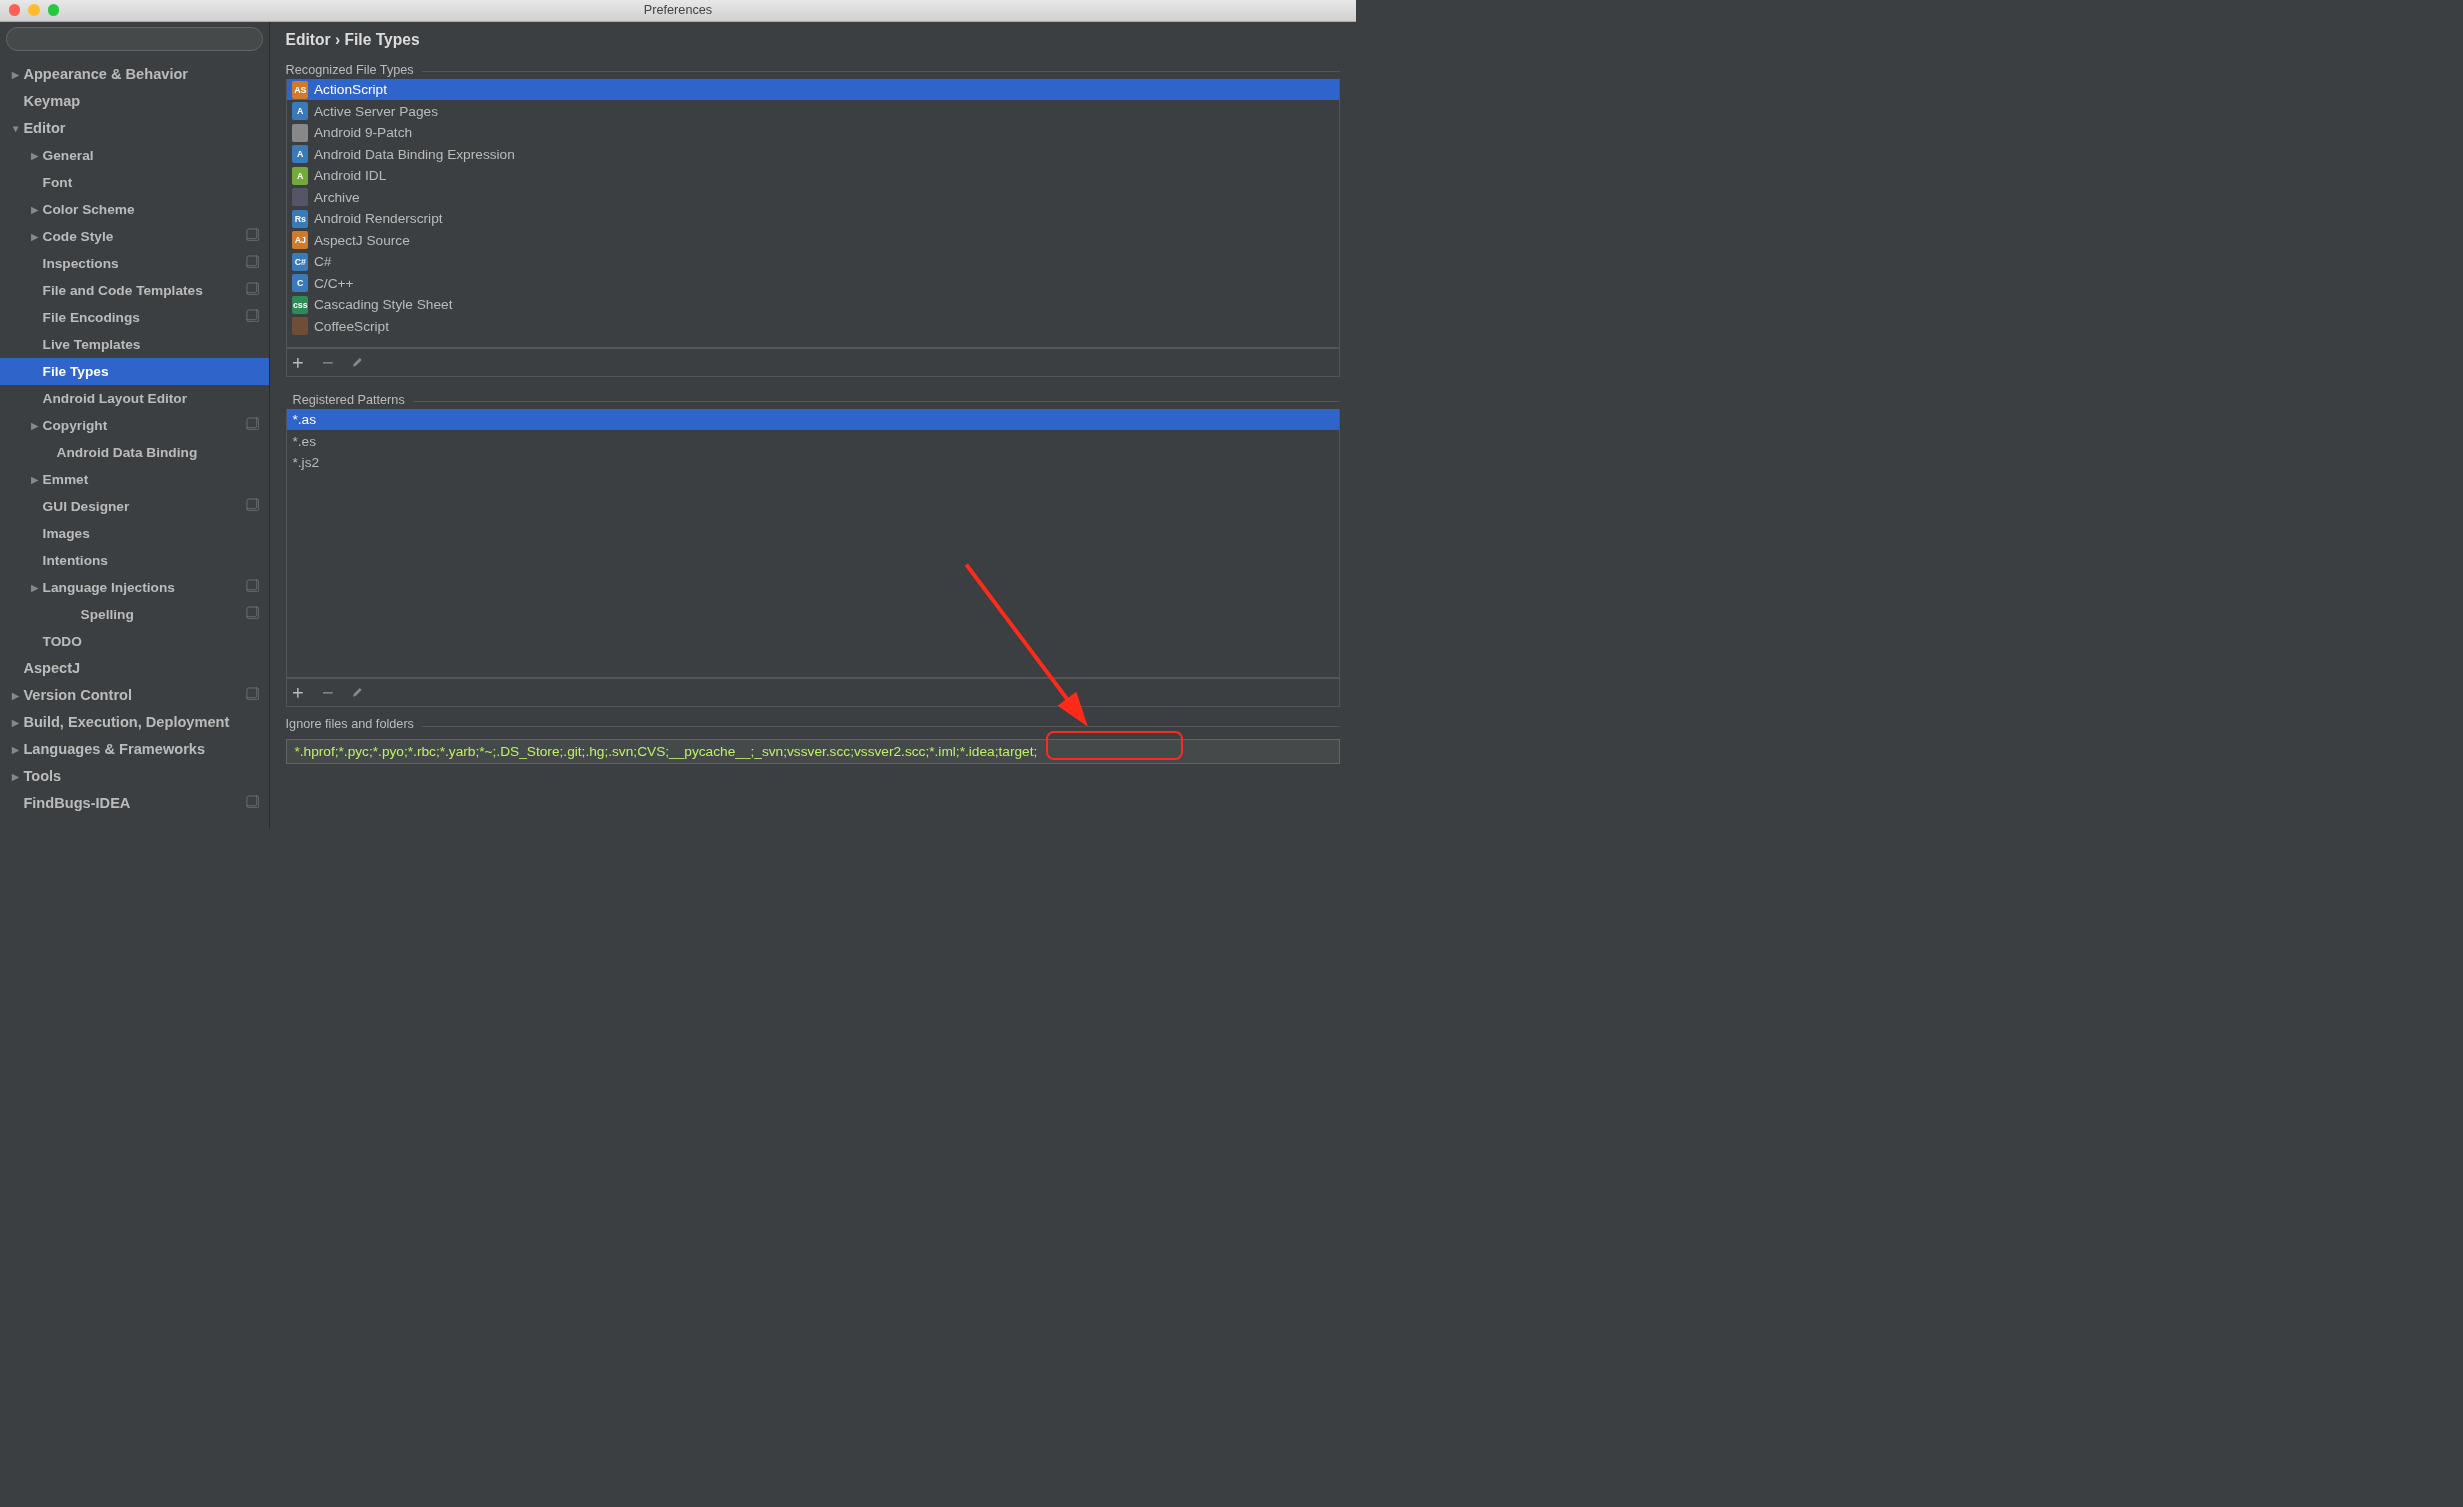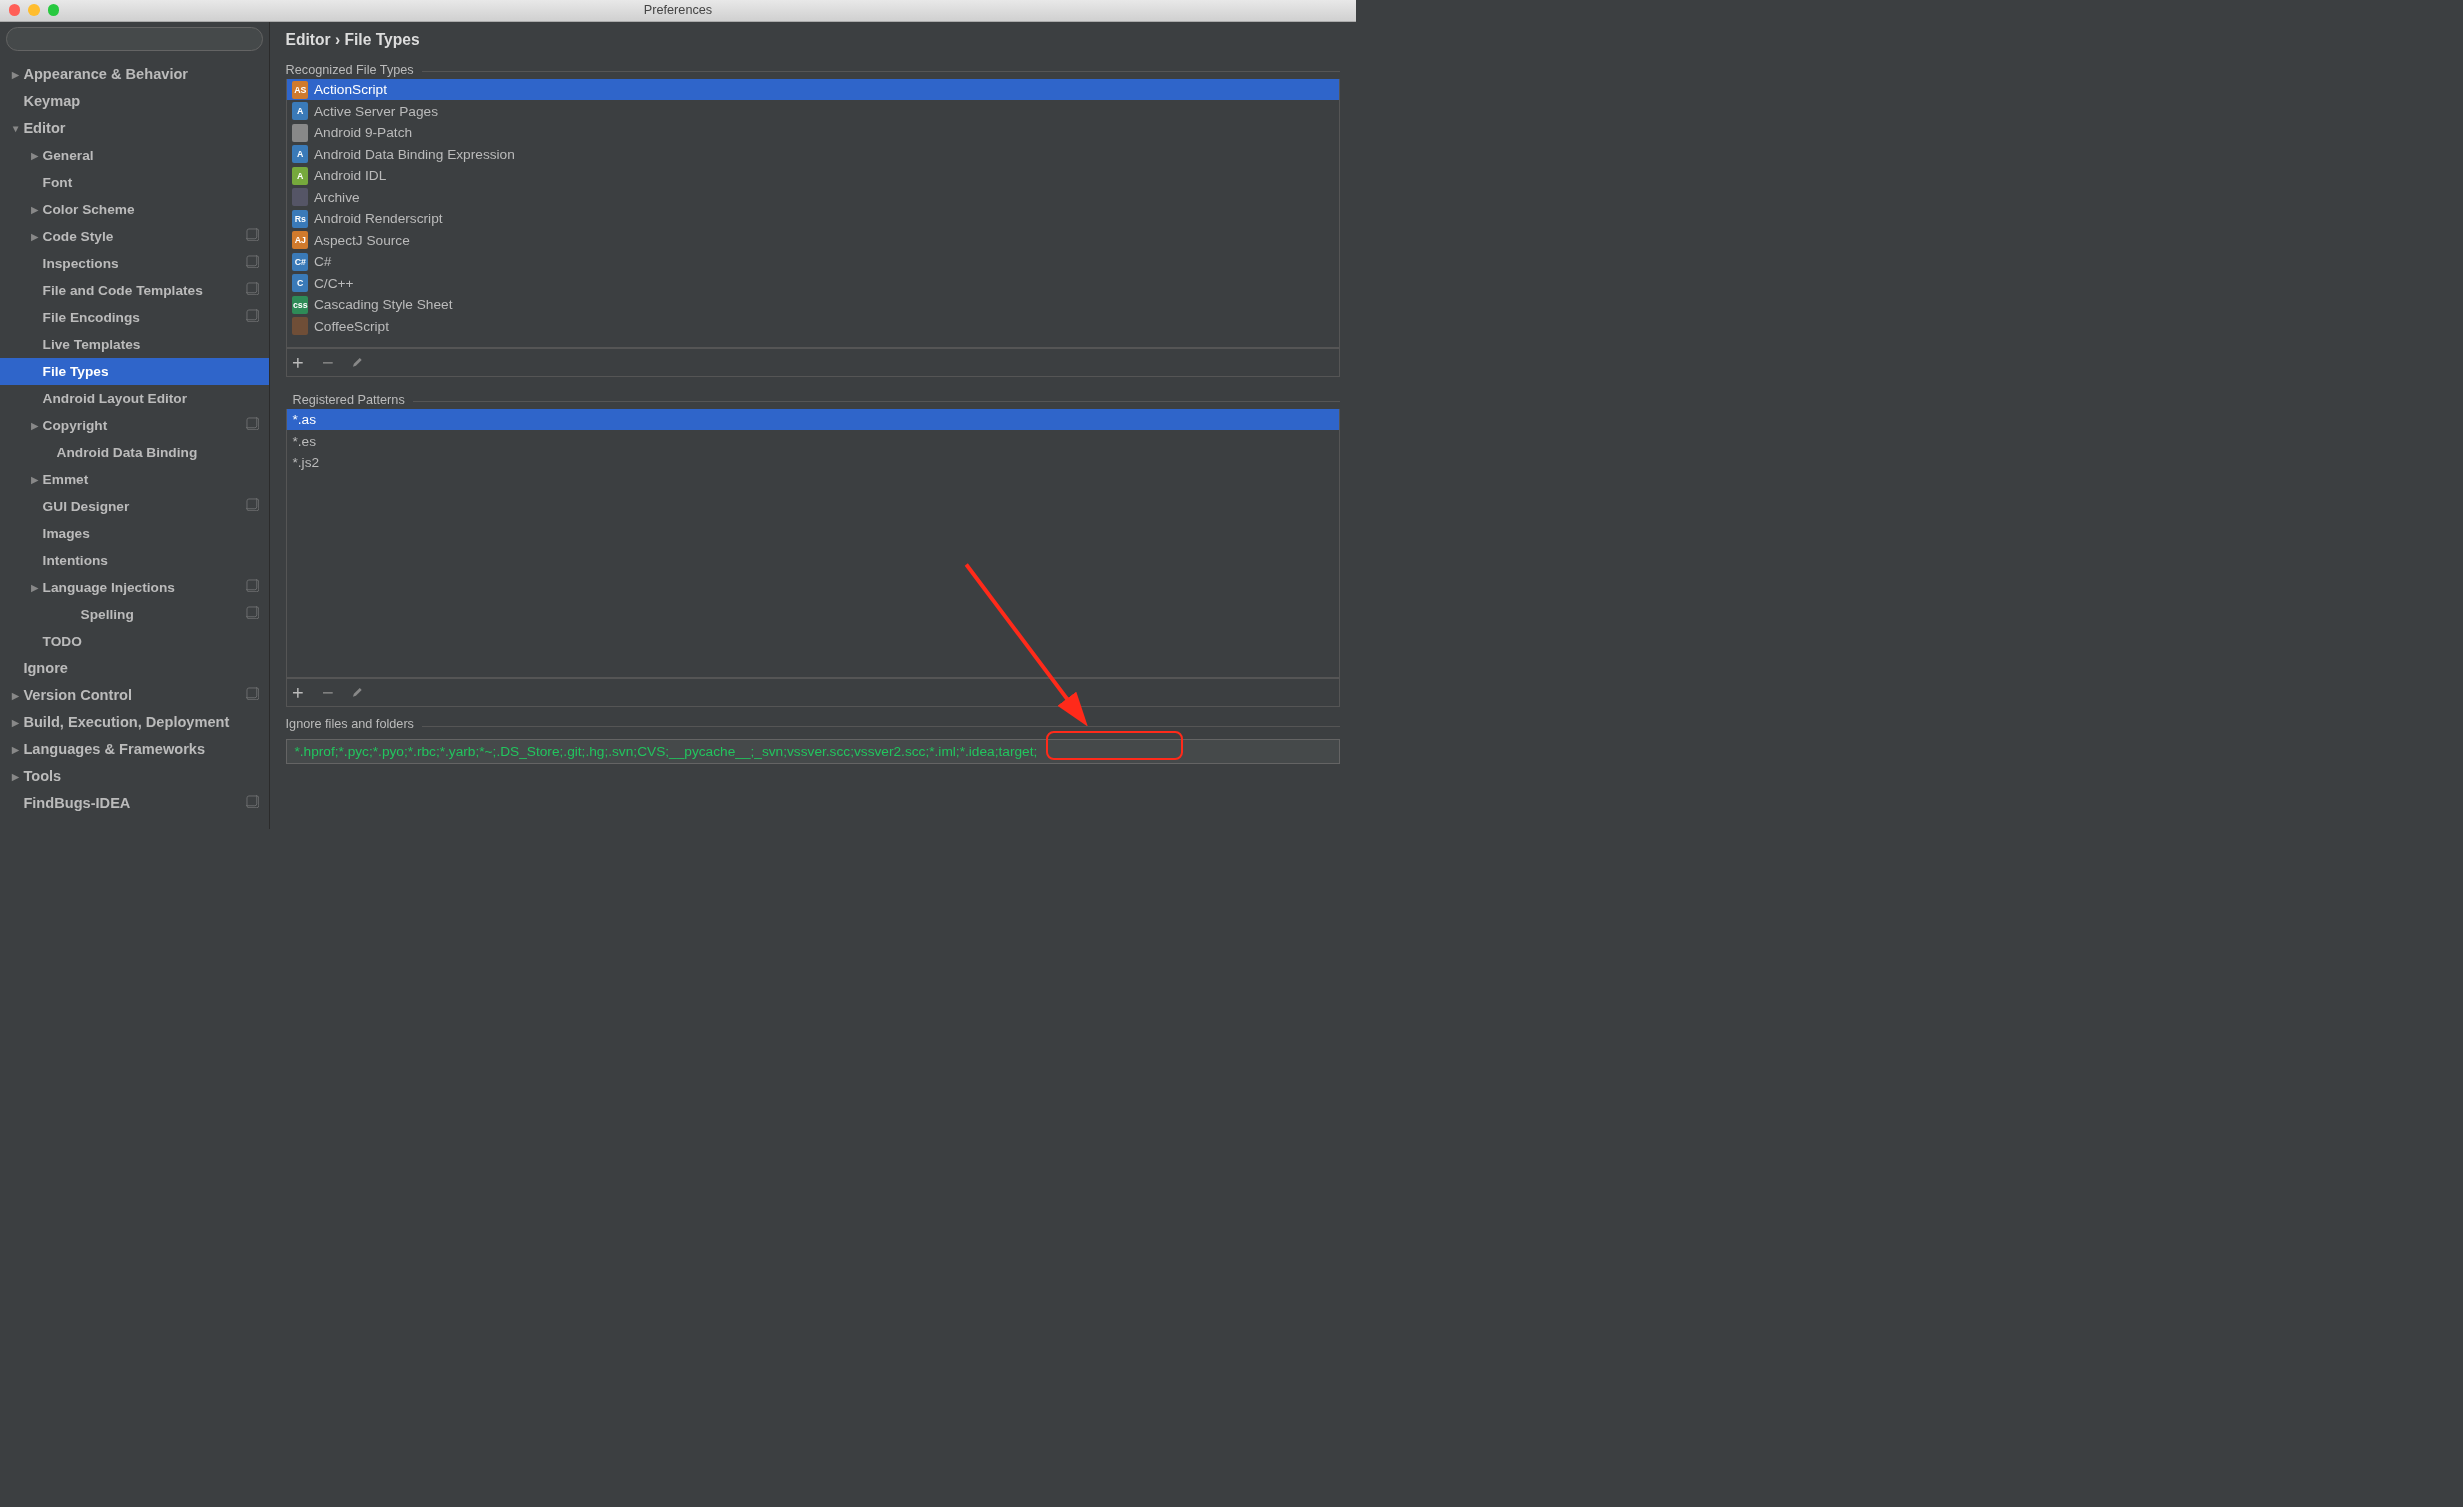--- a/index.html
+++ b/index.html
@@ -153,21 +153,21 @@
   border-top: 1px solid #555;
   color: #aaa;
 }
 .tool-btn { width: 15.6px; height: 15.6px; display: inline-flex; align-items: center; justify-content: center; cursor: pointer; }
 .ignore-section { padding: 9.8px 15.6px 0 15.6px; position: relative; }
 .ignore-input {
   width: 100%;
   height: 25px;
   background: #45494a;
   border: 1px solid #646464;
-  color: #22c55e;
+  color: #bef264;
   padding: 0 7.8px;
   font-size: 13.7px;
   outline: none;
 }
 .annot-arrow {
   position: absolute;
   width: 195px; height: 195px;
   pointer-events: none;
 }
 .annot-box {
@@ -314,21 +314,21 @@
               <rect x="1" y="1" width="12" height="12" rx="2" fill="none" stroke="#999"></rect>
               <rect x="1" y="1" width="12" height="12" rx="2" fill="none" stroke="#999" transform="translate(-2,-2)"></rect>
             </svg></span>
         </div>
         <div class="tree-item" style="padding-left: 27px;">
           <span class="arrow spacer">▶</span>
           <span class="tree-label">TODO</span>
         </div>
         <div class="tree-item top" style="padding-left: 7.8px;">
           <span class="arrow spacer">▶</span>
-          <span class="tree-label">Ignore</span>
+          <span class="tree-label">AspectJ</span>
         </div>
         <div class="tree-item top" style="padding-left: 7.8px;">
           <span class="arrow">▶</span>
           <span class="tree-label">Version Control</span>
           <span><svg class="badge-icon" viewBox="0 0 14 14">
               <rect x="1" y="1" width="12" height="12" rx="2" fill="none" stroke="#999"></rect>
               <rect x="1" y="1" width="12" height="12" rx="2" fill="none" stroke="#999" transform="translate(-2,-2)"></rect>
             </svg></span>
         </div>
         <div class="tree-item top" style="padding-left: 7.8px;">

